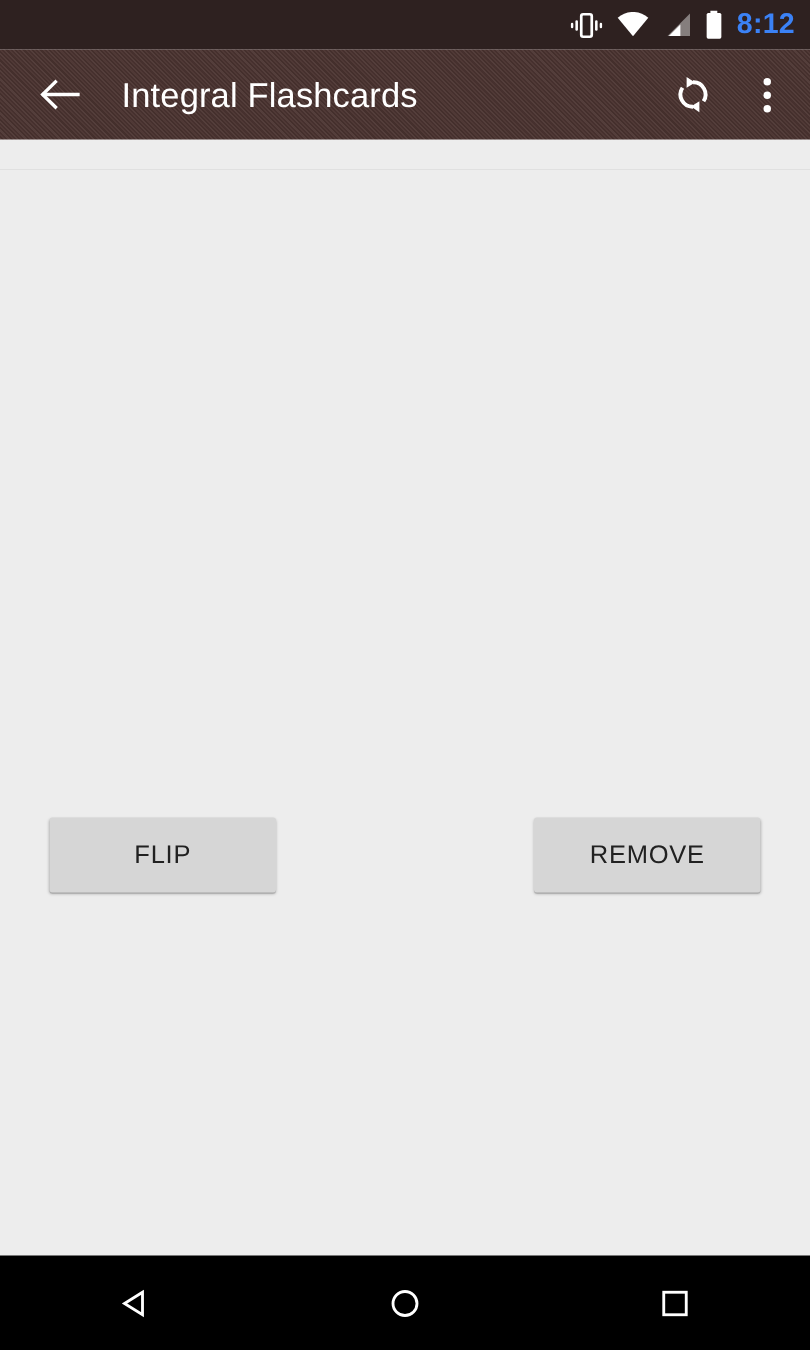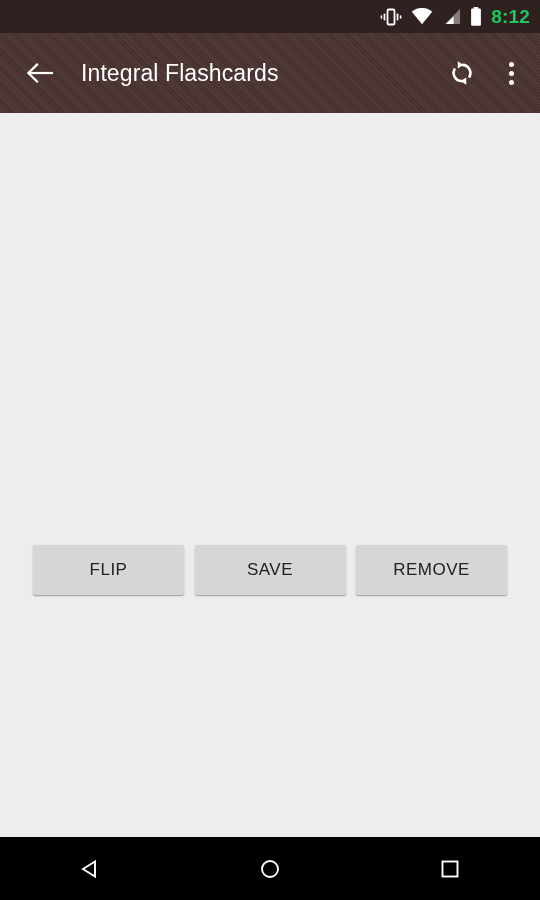--- a/index.html
+++ b/index.html
@@ -34,35 +34,35 @@
     justify-content: flex-end;
     padding-right: 10px;
     box-sizing: border-box;
   }
   .status-icons {
     display: flex;
     align-items: center;
     gap: 9px;
   }
   .status-time {
-    color: #22c55e;
+    color: #3b82f6;
     font-size: 19px;
     font-weight: bold;
     letter-spacing: 0.2px;
     margin-left: 9px;
     line-height: 1;
   }
   .svg-ico { display: block; }
 
   
   .app-bar {
     position: absolute;
     top: 33px; left: 0;
     width: 540px;
-    height: 80px;
+    height: 60px;
     background-color: #4a3330;
     background-image: repeating-linear-gradient(
         45deg,
         rgba(255,255,255,0.055) 0px,
         rgba(255,255,255,0.055) 1px,
         rgba(0,0,0,0.085) 1px,
         rgba(0,0,0,0.085) 2px,
         rgba(255,255,255,0.03) 2px,
         rgba(255,255,255,0.03) 3px,
         rgba(0,0,0,0.05) 3px,
@@ -276,21 +276,20 @@
 
   </div>
   <div class="bar-shadow"></div>
 
   <div class="content">
 
 
 
     <div class="button-row">
       <button class="btn">FLIP</button>
-      <button class="btn">SAVE</button>
       <button class="btn">REMOVE</button>
     </div>
 
   </div>
 
   <div class="nav-bar">
 
     <div class="nav-btn">
       <span>
         <svg class="svg-ico" width="24" height="24" viewBox="0 0 24 24">

